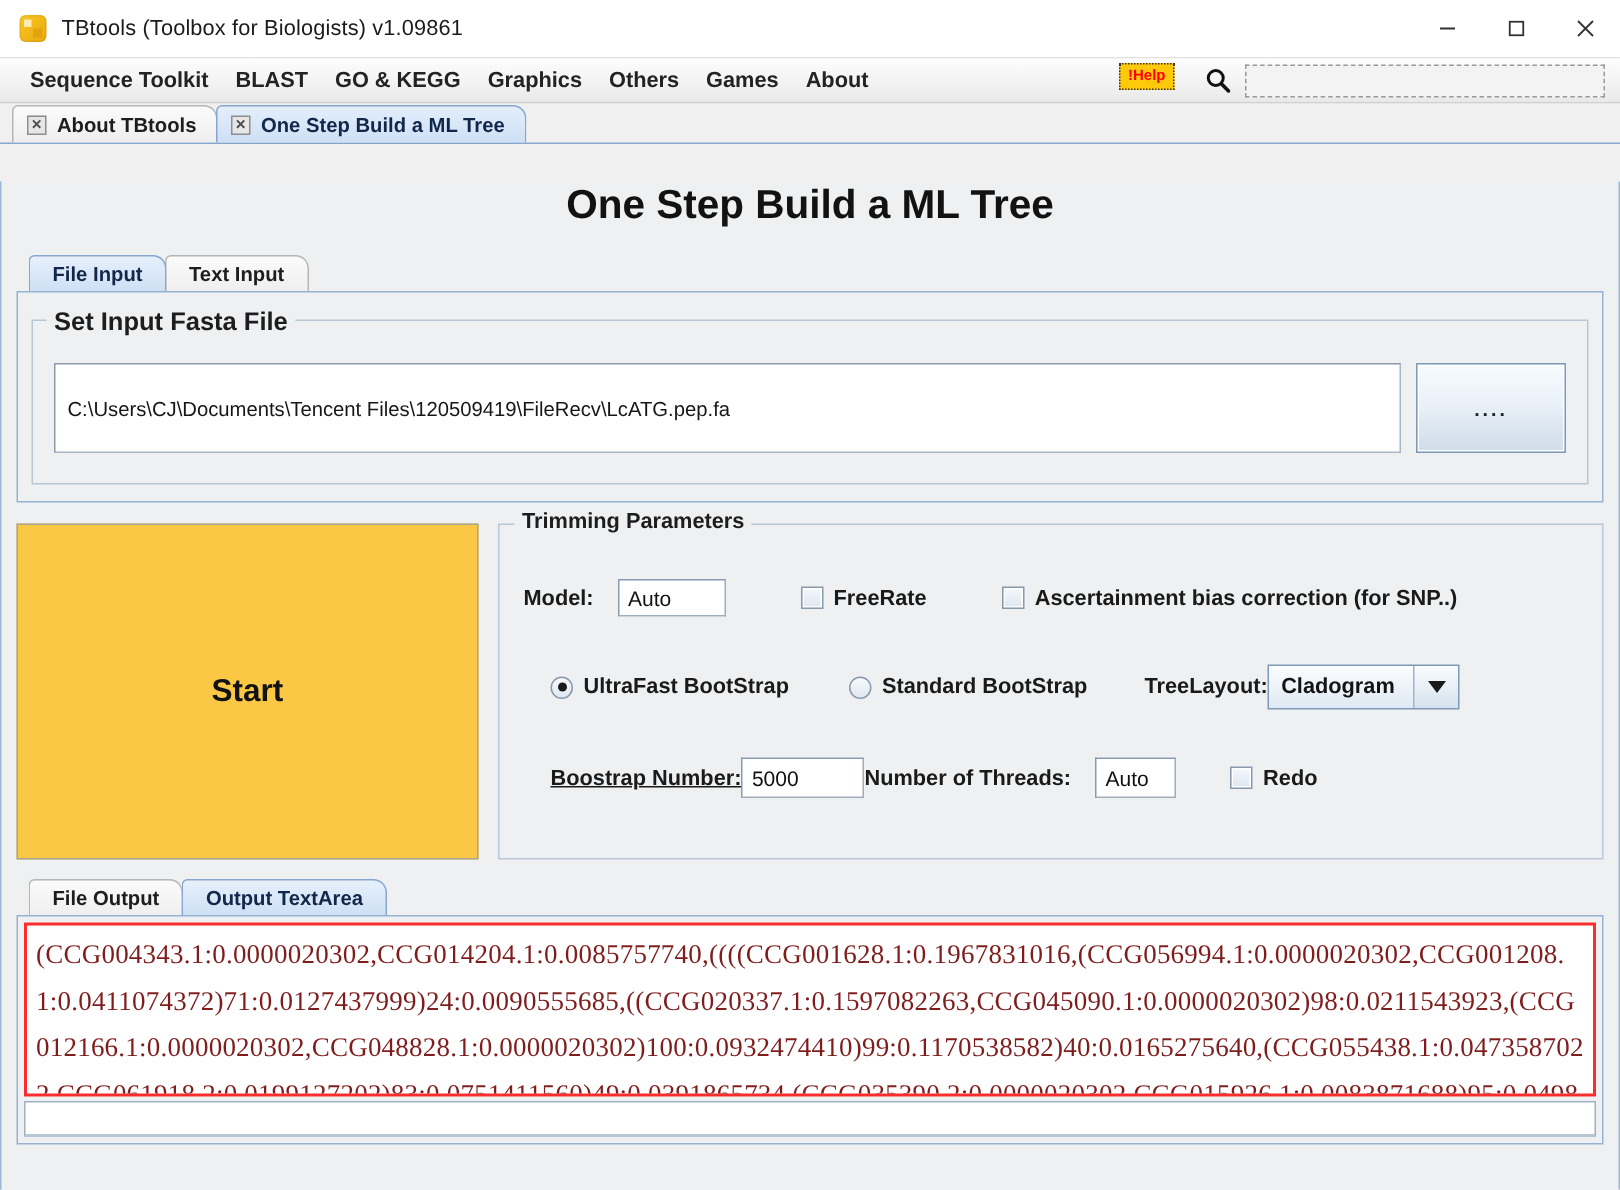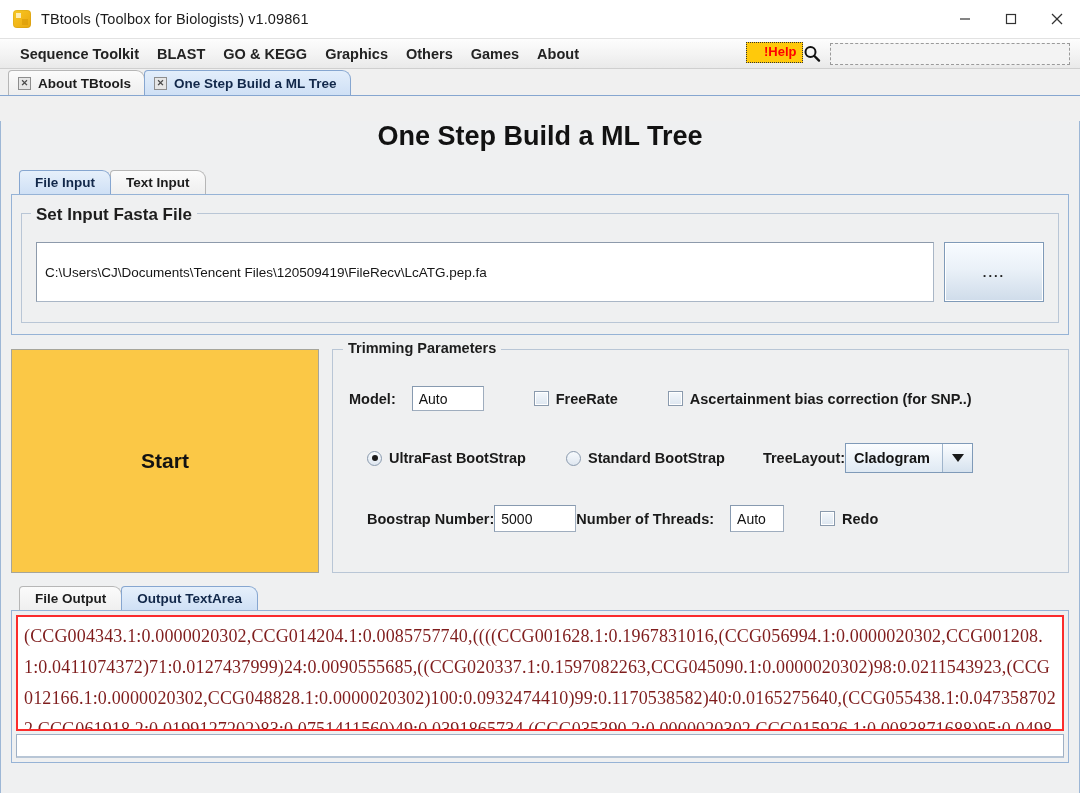--- a/index.html
+++ b/index.html
@@ -50,22 +50,22 @@
     display:flex; align-items:center; padding-left:11px;
     position:relative;
   }
   .menu-item {
     font-size:14.5px; font-weight:bold; color:#232323;
     padding:2px 9px; white-space:nowrap;
   }
   .help-btn {
     position:absolute; left:746px; top:3px;
     background:#ffc90b;
-    color:#ff0000; font-weight:bold; font-size:13px;
-    padding:2px 5px 3px 17px;
+    color:#ff0000; font-weight:bold; font-size:10px;
+    padding:2px 5px 3px 5px;
     border:1px dotted #333;
     line-height:1.1;
   }
   .search-icon-wrap {
     position:absolute; left:802px; top:5px; width:20px; height:20px;
   }
   .search-field {
     position:absolute; left:830px; top:4px; width:240px; height:22px;
     border:1px dashed #9a9a9a; background:#f3f3f3;
   }
@@ -349,21 +349,21 @@
         <span class="lbl" style="margin-left:38px;">TreeLayout:</span>
         <span class="combo" style="margin-left:0;">
           <span class="cval">Cladogram</span>
           <span class="carrow">
               <i></i>
             </span>
         </span>
       </div>
 
       <div class="prow r3">
-        <span class="lbl" style="margin-left:18px;">Boostrap Number:</span>
+        <span class="lbl" style="margin-left:18px;text-decoration:underline;">Boostrap Number:</span>
         <span class="txtfield" style="width:82px;height:27px;">5000</span>
         <span class="lbl" style="">Number of Threads:</span>
         <span class="txtfield" style="width:54px;height:27px;margin-left:16px;">Auto</span>
         <span class="cbox" style="margin-left:36px;"></span>
         <span class="ck-label">Redo</span>
       </div>
     </div>
   </div>
 
   <div class="outpane">

